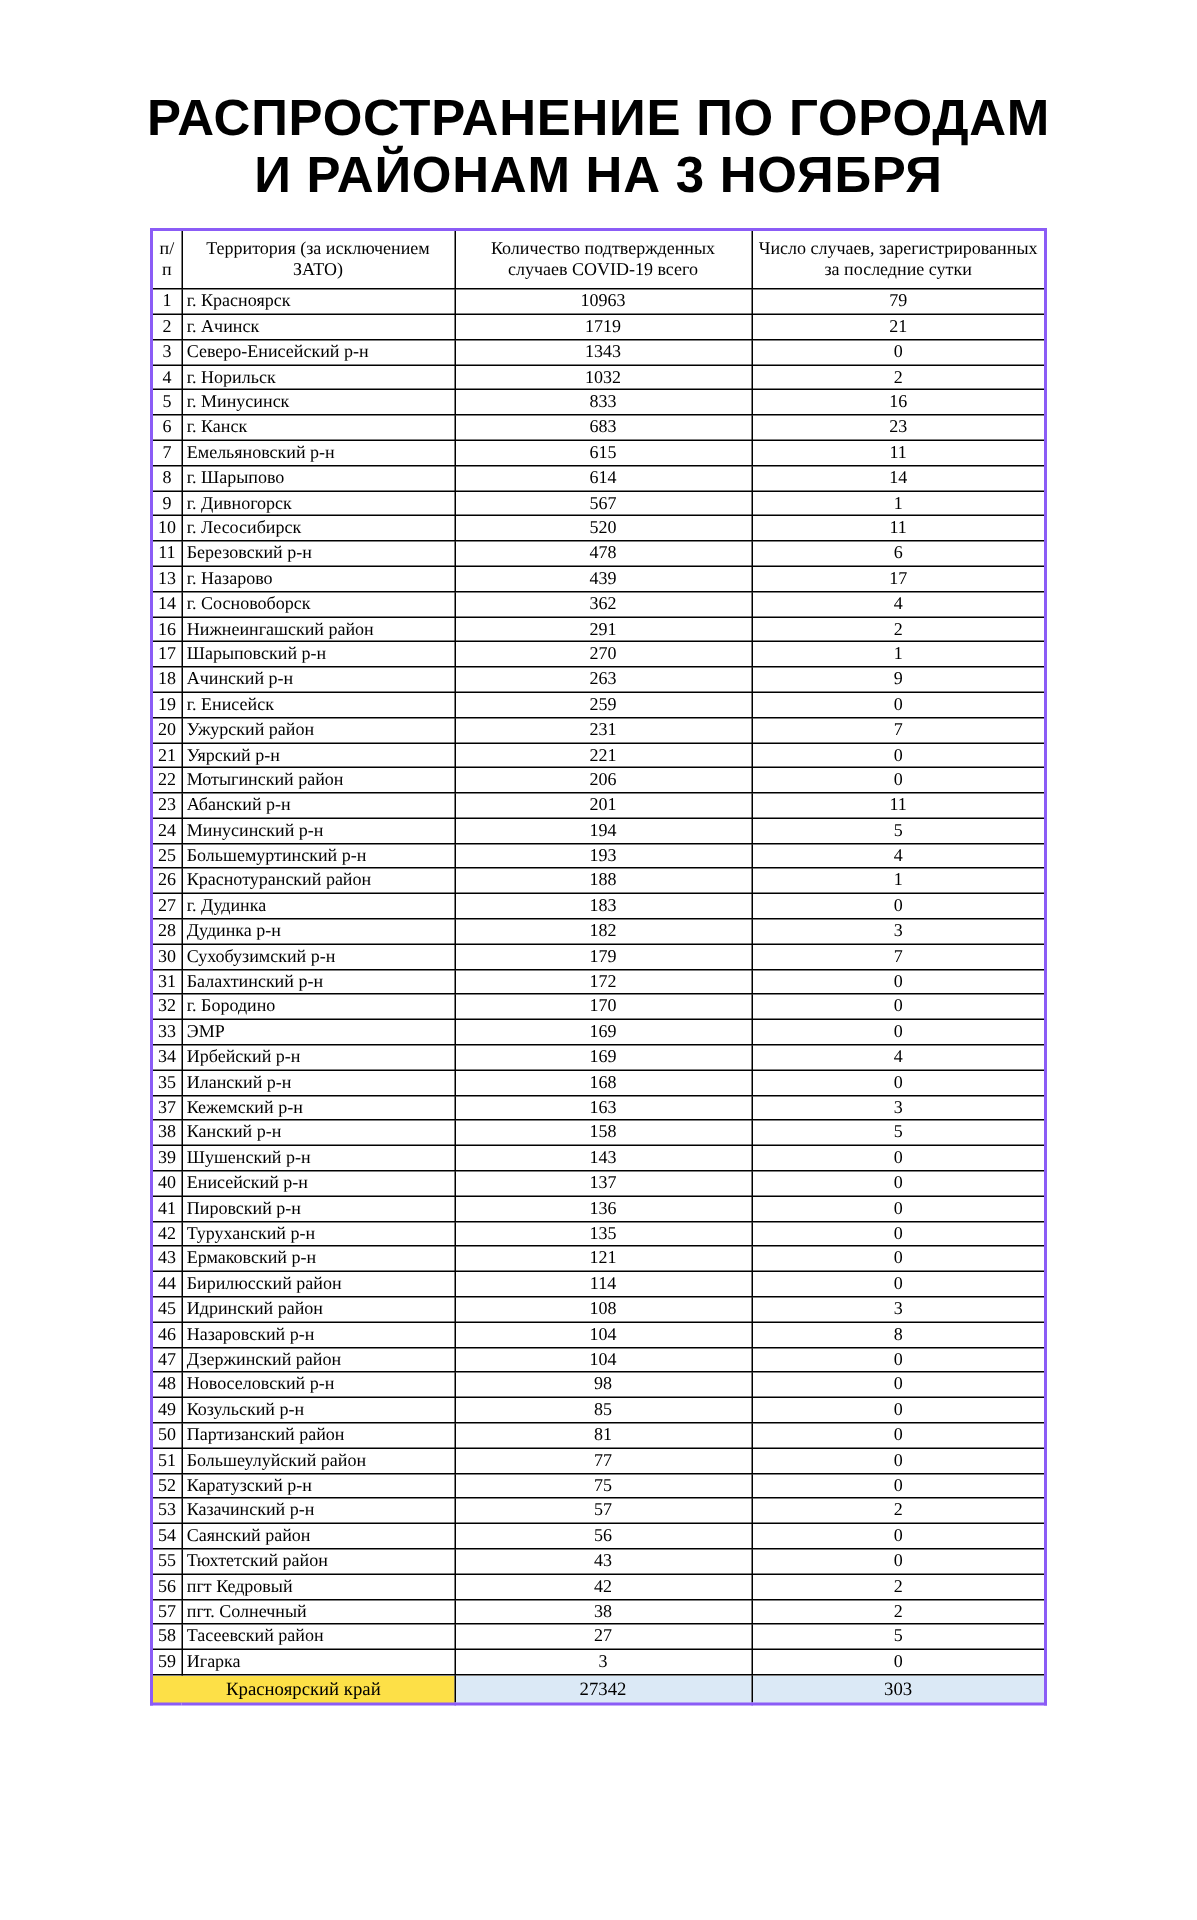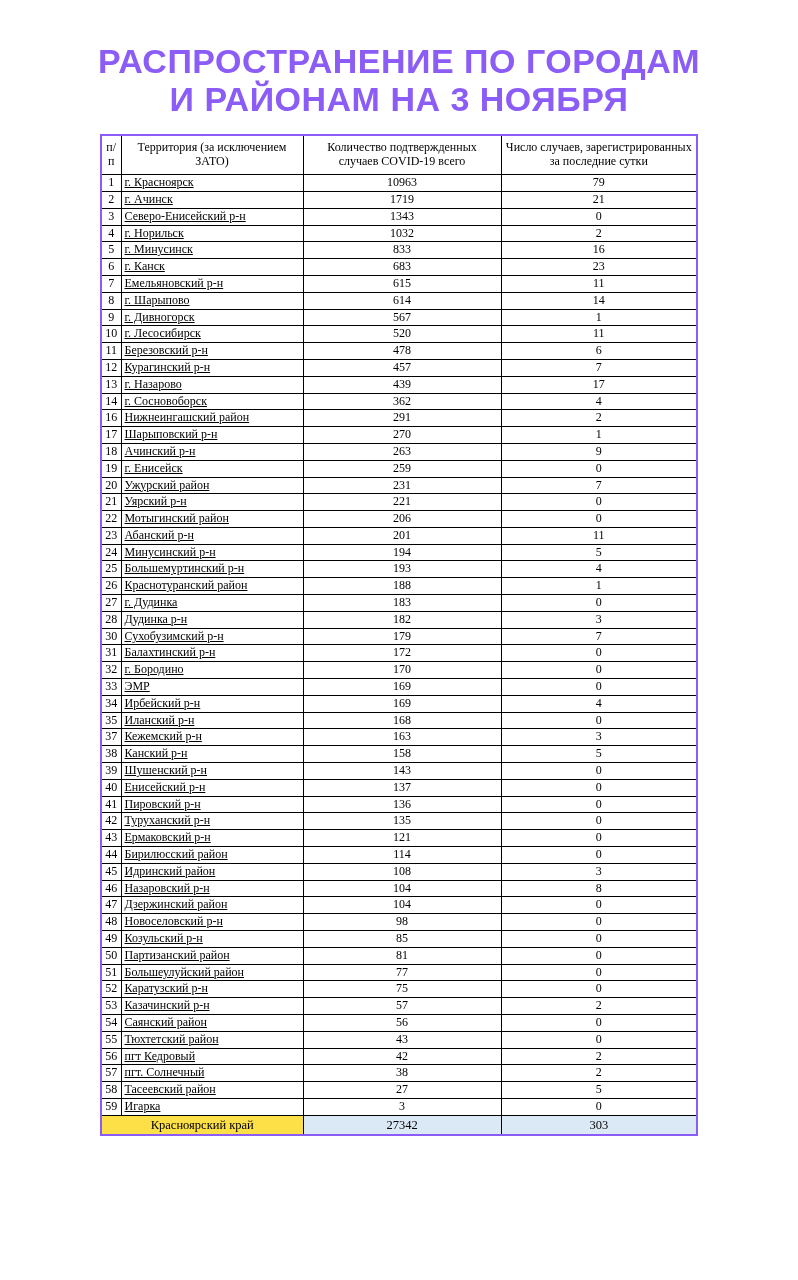--- a/index.html
+++ b/index.html
@@ -10,28 +10,28 @@
   .page {
     position: relative;
     width: 798px;
     height: 1280px;
     background: #ffffff;
     font-family: "Liberation Serif", serif;
     color: #000000;
     overflow: hidden;
   }
   .title {
-    padding-top: 42px;
+    padding-top: 60px;
     text-align: center;
     font-family: "Liberation Sans", sans-serif;
     font-weight: bold;
     font-size: 34px;
     line-height: 1.12;
     letter-spacing: 0.5px;
-    color: #8b5cf6;
+    color: #000000;
   }
   table.report {
     border-collapse: collapse;
     table-layout: fixed;
     width: 596px;
     margin: 16px auto 0 auto;
     border: 2px solid #8b5cf6;
   }
   table.report th,
   table.report td {
@@ -45,21 +45,21 @@
     font-weight: normal;
     text-align: center;
     vertical-align: middle;
     height: 36px;
   }
   table.report td {
     height: 13px;
     white-space: nowrap;
   }
   td.c-num  { text-align: center; padding: 1px 1px; }
-  td.c-name { text-align: left; text-decoration: underline; }
+  td.c-name { text-align: left; }
   td.c-val  { text-align: center; }
   tr.total-row td {
     text-align: center;
     font-size: 12.5px;
     height: 16px;
   }
 </style>
 </head>
 <body>
 
@@ -147,26 +147,20 @@
           <td class="c-val">520</td>
           <td class="c-val">11</td>
         </tr>
         <tr>
           <td class="c-num">11</td>
           <td class="c-name">Березовский р-н</td>
           <td class="c-val">478</td>
           <td class="c-val">6</td>
         </tr>
         <tr>
-          <td class="c-num">12</td>
-          <td class="c-name">Курагинский р-н</td>
-          <td class="c-val">457</td>
-          <td class="c-val">7</td>
-        </tr>
-        <tr>
           <td class="c-num">13</td>
           <td class="c-name">г. Назарово</td>
           <td class="c-val">439</td>
           <td class="c-val">17</td>
         </tr>
         <tr>
           <td class="c-num">14</td>
           <td class="c-name">г. Сосновоборск</td>
           <td class="c-val">362</td>
           <td class="c-val">4</td>

